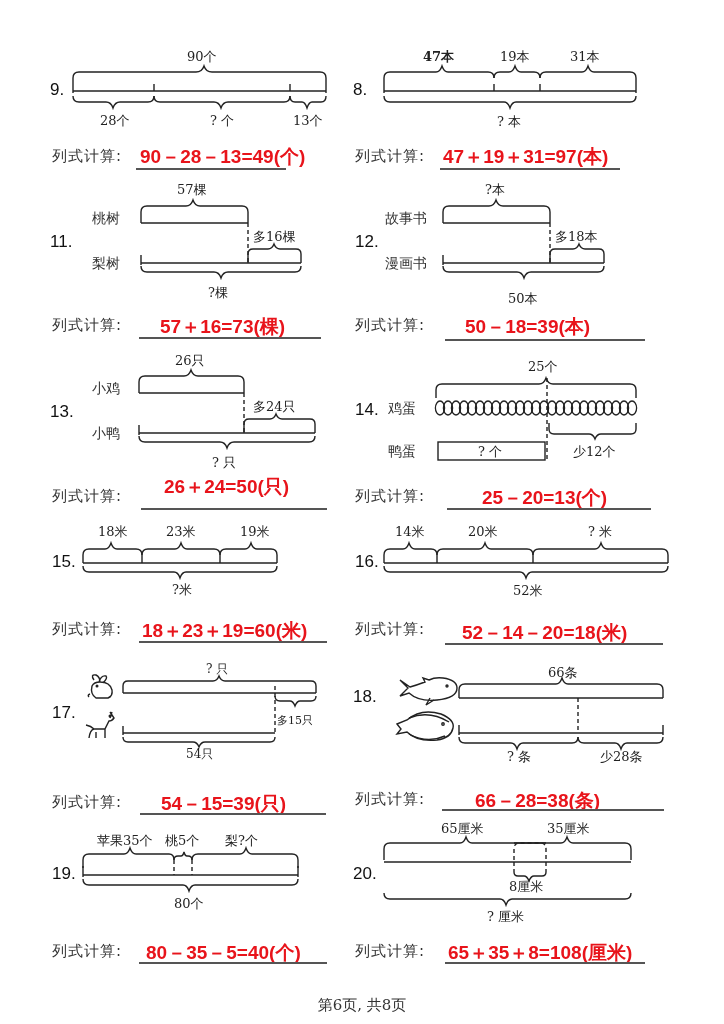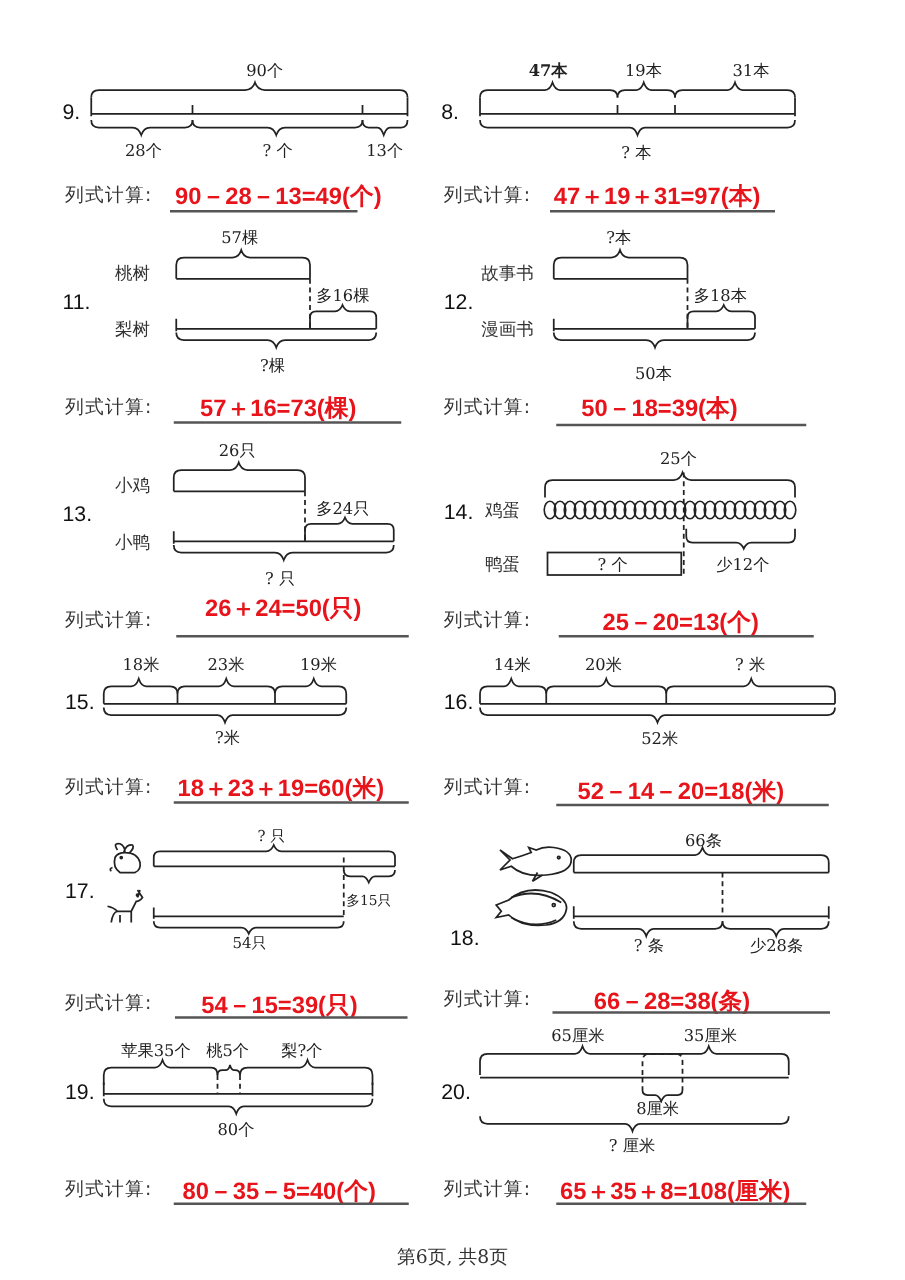--- a/index.html
+++ b/index.html
@@ -186,32 +186,32 @@
     <circle cx="47" cy="10" r="1"></circle>
   </g>
   <g transform="translate(395,712)">
     <path d="M2,12 l10,-4 q14,-12 34,-6 q14,6 12,14 q-2,10 -16,12 q-20,2 -30,-8 l-10,2 l4,-5 z"></path>
     <path d="M14,6 q20,-8 40,4 M14,22 q18,10 36,2"></path>
     <circle cx="48" cy="12" r="1.2"></circle>
   </g>
 </svg>
 
 <div class="num" style="left:50px;top:80px;">9.</div>
-<div class="lbl" style="left:197px;top:48px;">90个</div>
+<div class="lbl" style="left:187px;top:48px;">90个</div>
 <div class="lbl" style="left:100px;top:112px;">28个</div>
 <div class="lbl" style="left:210px;top:112px;">? 个</div>
 <div class="lbl" style="left:293px;top:112px;">13个</div>
 <div class="calc" style="left:52px;top:147px;">列式计算:</div>
 <div class="ans" style="left:140px;top:144px;">90－28－13=49(个)</div>
 <div class="uline" style="left:136px;top:168px;width:150px;"></div>
 
 <div class="num" style="left:353px;top:80px;">8.</div>
 <div class="lbl" style="left:423px;top:48px;font-weight:bold;">47本</div>
 <div class="lbl" style="left:500px;top:48px;">19本</div>
-<div class="lbl" style="left:570px;top:48px;margin-left:16px;">31本</div>
+<div class="lbl" style="left:570px;top:48px;">31本</div>
 <div class="lbl" style="left:497px;top:113px;">? 本</div>
 <div class="calc" style="left:355px;top:147px;">列式计算:</div>
 <div class="ans" style="left:443px;top:144px;">47＋19＋31=97(本)</div>
 <div class="uline" style="left:440px;top:168px;width:180px;"></div>
 
 <div class="num" style="left:50px;top:232px;">11.</div>
 <div class="side" style="left:92px;top:210px;">桃树</div>
 <div class="side" style="left:92px;top:255px;">梨树</div>
 <div class="lbl" style="left:177px;top:181px;">57棵</div>
 <div class="lbl" style="left:253px;top:228px;">多16棵</div>
@@ -269,21 +269,21 @@
 <div class="uline" style="left:445px;top:643px;width:218px;"></div>
 
 <div class="num" style="left:52px;top:703px;">17.</div>
 <div class="lbl" style="left:206px;top:661px;font-size:12px;">? 只</div>
 <div class="lbl" style="left:277px;top:713px;font-size:11px;">多15只</div>
 <div class="lbl" style="left:186px;top:746px;font-size:12px;">54只</div>
 <div class="calc" style="left:52px;top:793px;">列式计算:</div>
 <div class="ans" style="left:161px;top:791px;">54－15=39(只)</div>
 <div class="uline" style="left:140px;top:813px;width:186px;"></div>
 
-<div class="num" style="left:353px;top:741px;margin-left:7px;">18.</div>
+<div class="num" style="left:353px;top:687px;">18.</div>
 <div class="lbl" style="left:548px;top:664px;">66条</div>
 <div class="lbl" style="left:507px;top:748px;">? 条</div>
 <div class="lbl" style="left:600px;top:748px;">少28条</div>
 <div class="calc" style="left:355px;top:790px;">列式计算:</div>
 <div class="ans" style="left:475px;top:788px;">66－28=38(条)</div>
 <div class="uline" style="left:442px;top:809px;width:222px;"></div>
 
 <div class="num" style="left:52px;top:864px;">19.</div>
 <div class="lbl" style="left:97px;top:832px;">苹果35个</div>
 <div class="lbl" style="left:165px;top:832px;">桃5个</div>

